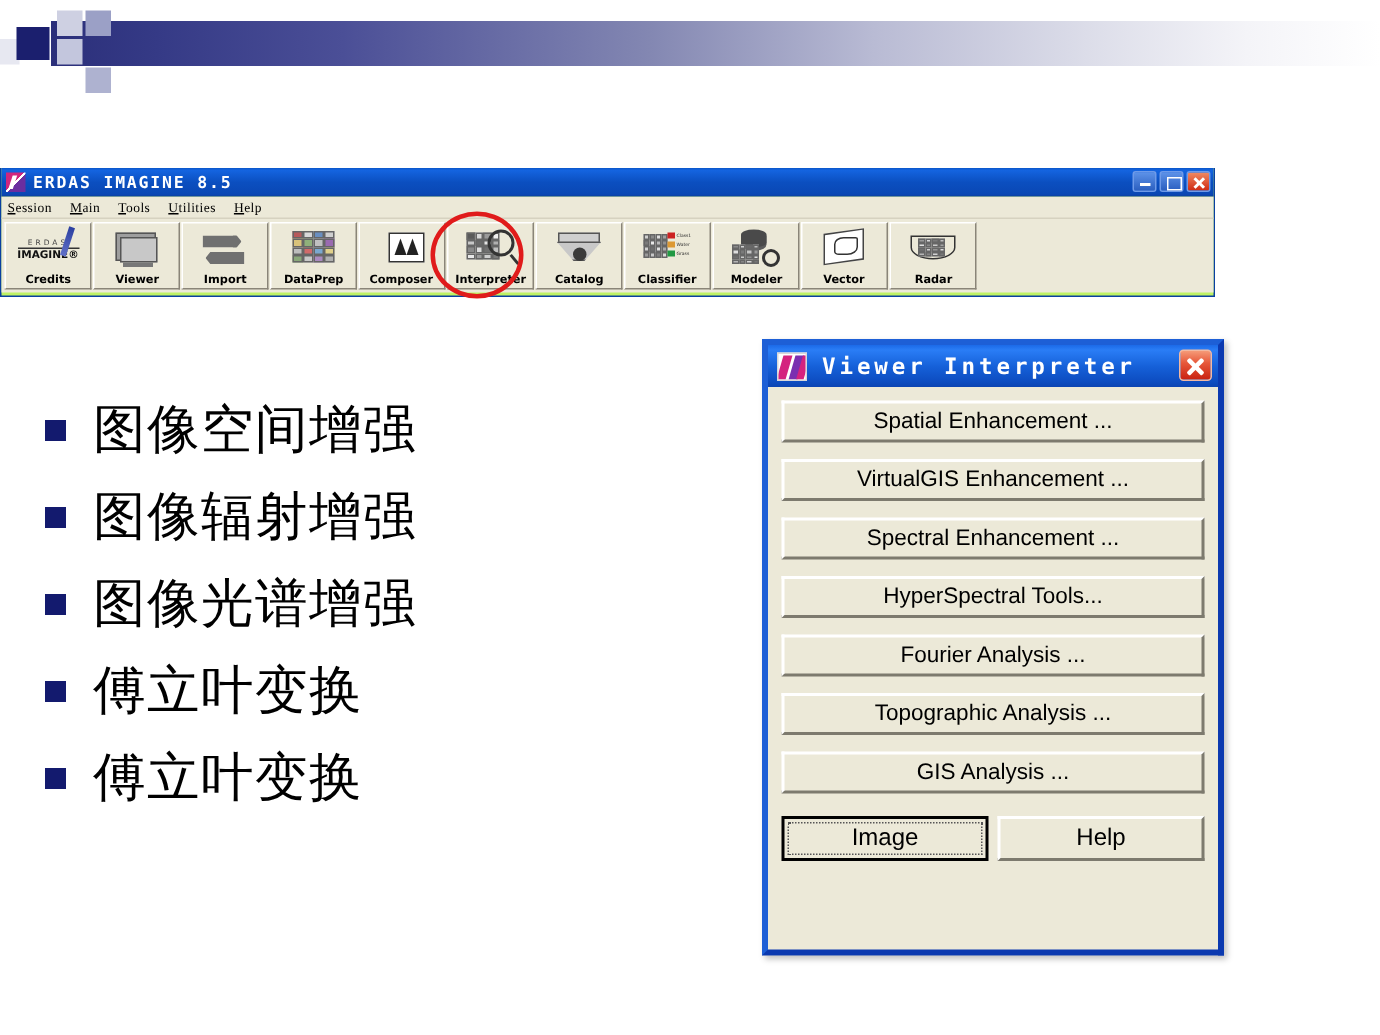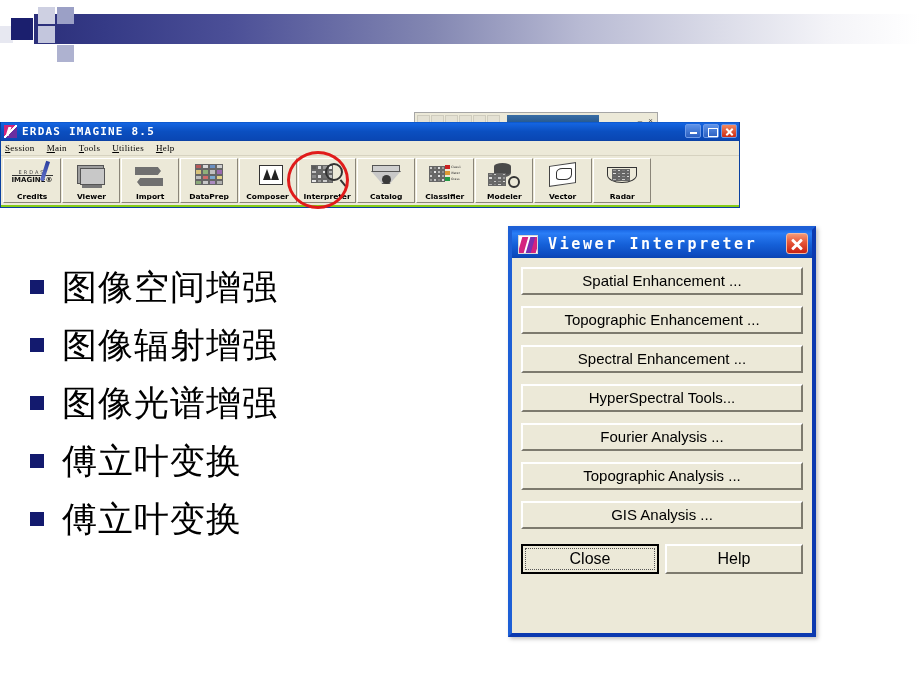--- a/index.html
+++ b/index.html
@@ -85,23 +85,23 @@
   .ghost-blue {
     position: absolute; left: 92px; top: 2px;
     width: 92px; height: 12px;
     background: linear-gradient(to bottom, #3a6ea5, #1b4d86);
   }
   .ghost-right { position: absolute; right: 2px; top: 3px; font-size: 8px; color: #444; letter-spacing: 2px; }
 
   
   .erdas-win {
     position: absolute;
-    left: 0px; top: 122px;
-    width: 740px; height: 86px;
-    background: #84cc16;
+    left: 0px; top: 112px;
+    width: 810px; height: 86px;
+    background: #bef264;
     border: 1px solid #0a40a0;
     border-top: none;
   }
   .erdas-titlebar {
     position: relative;
     height: 19px;
     background: linear-gradient(to bottom, #0a55c8 0%, #1464e0 8%, #0b4fc0 50%, #0a47b4 92%, #0c3f9e 100%);
     display: flex;
     align-items: center;
     padding-left: 3px;
@@ -629,29 +629,29 @@
         <span class="p1"></span>
           <span class="p2"></span>
           <span class="p3"></span>
       </span>
       <span class="dlg-title-text">Viewer Interpreter</span>
       <span class="dlg-close"></span>
     </div>
 
     <div class="dlg-body">
       <div class="dlg-btn">Spatial Enhancement ...</div>
-      <div class="dlg-btn">Topographic Enhancement ...</div>
+      <div class="dlg-btn">VirtualGIS Enhancement ...</div>
       <div class="dlg-btn">Spectral Enhancement ...</div>
       <div class="dlg-btn">HyperSpectral Tools...</div>
       <div class="dlg-btn">Fourier Analysis ...</div>
       <div class="dlg-btn">Topographic Analysis ...</div>
       <div class="dlg-btn">GIS Analysis ...</div>
     </div>
 
     <div class="dlg-footer">
       <div class="foot-btn default">
-        <span class="inner">Close</span>
+        <span class="inner">Image</span>
       </div>
       <div class="foot-btn">Help</div>
     </div>
   </div>
 
 </div>
 
 </body></html>

